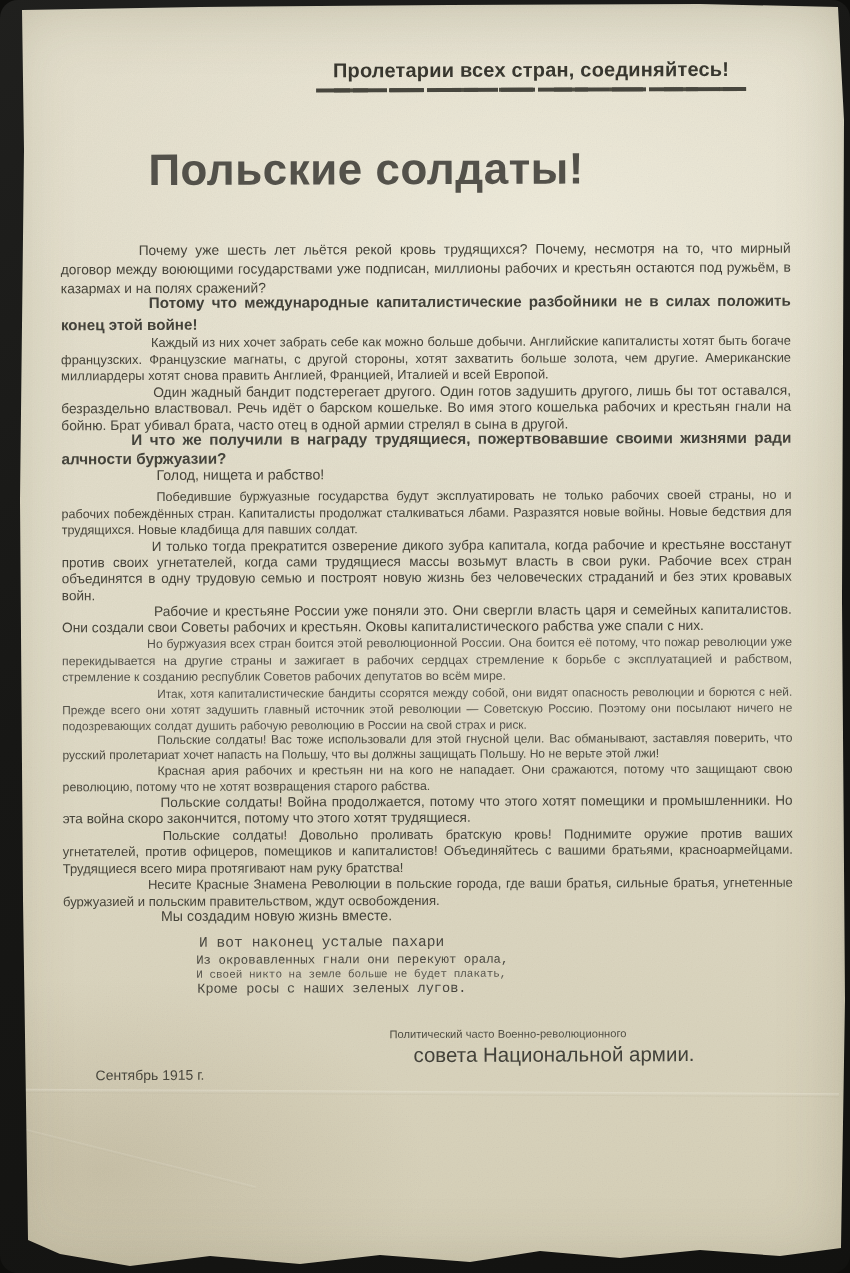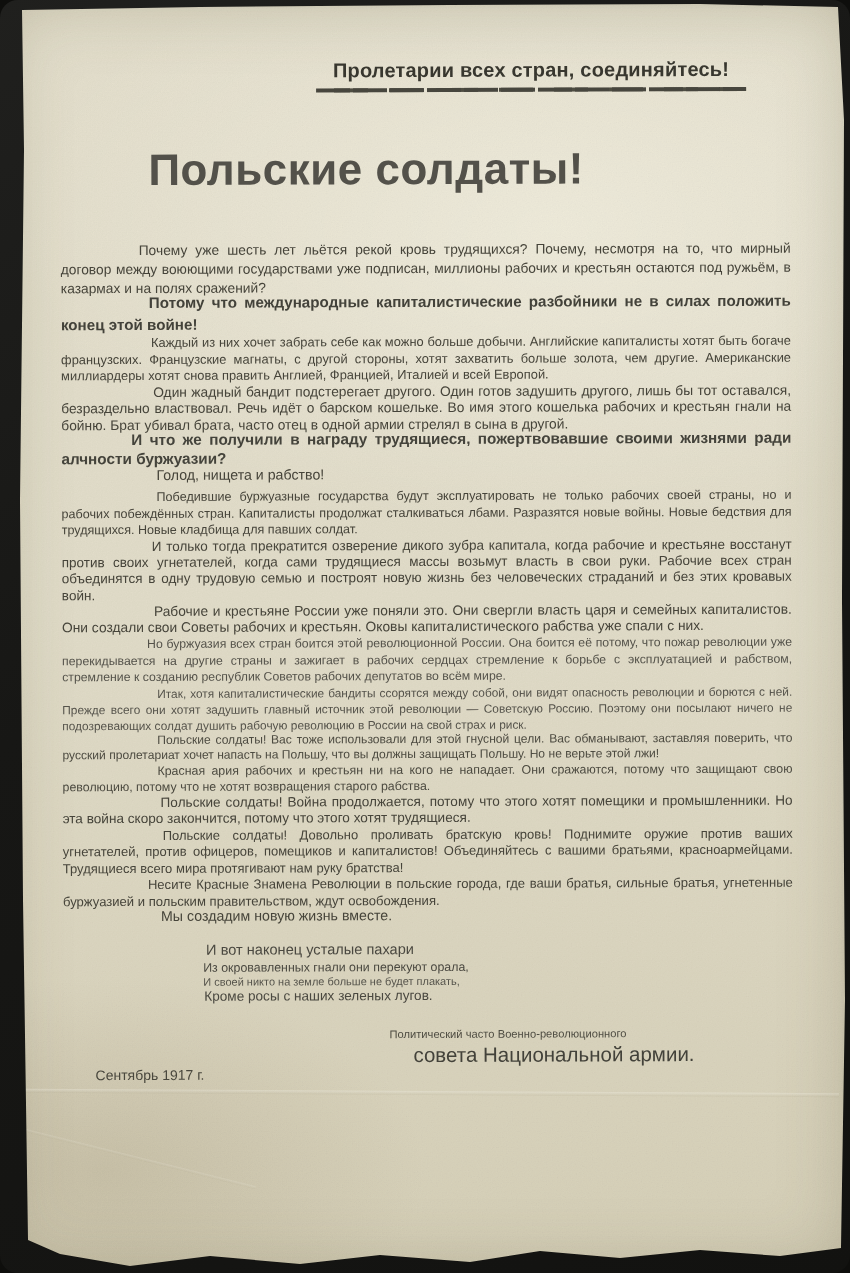--- a/index.html
+++ b/index.html
@@ -62,21 +62,21 @@
   .p8 {top:538px; font-size:13.5px; line-height:16.2px; text-indent:90px;}
   .p9 {top:603px; font-size:13.8px; line-height:15.8px; text-indent:92px;}
   .p10{top:635px; font-size:12.3px; line-height:16.6px; text-indent:85px; color:#54524a;}
   .p11{top:686px; font-size:11.9px; line-height:15.8px; text-indent:95px; color:#55534b;}
   .p12{top:732px; font-size:12.1px; line-height:15.4px; text-indent:95px; color:#4c4a40;}
   .p13{top:762px; font-size:12.4px; line-height:16px;   text-indent:95px; color:#4c4a40;}
   .p14{top:794px; font-size:13.6px; line-height:16px;   text-indent:98px;}
   .p15{top:827px; font-size:13px;   line-height:16.4px; text-indent:100px;}
   .p16{top:876px; font-size:13.1px; line-height:16.8px; text-indent:85px;}
   .p17{top:907px; font-size:14.2px; text-indent:98px;   text-align:left;}
-  .verse{position:absolute; left:0; margin:12px; color:#4a4840; text-align:center;}
+  .verse{position:absolute; left:0; margin:5px; color:#4a4840; text-align:center;font-family:Liberation Mono, monospace;}
   .v1{left:193px; top:929px;   font-size:14.6px;}
   .v2{left:190px; top:948px;   font-size:12.4px;}
   .v3{left:190px; top:963px;   font-size:11px;   color:#55534b;}
   .v4{left:191px; top:975.5px; font-size:13.6px;}
   .sig1{position:absolute; left:388px; top:1028px; font-size:11.2px; color:#4e4c42; margin:0;}
   .sig2{position:absolute; left:412px; top:1043px; font-size:20.5px; color:#43423a; margin:0;}
   .date{position:absolute; left:94px;  top:1066px; font-size:14px;   color:#49473d; margin:0;}
 </style>
 </head>
 <body>
@@ -116,16 +116,16 @@
       <p class="p p16">Несите Красные Знамена Революции в польские города, где ваши братья, сильные братья, угнетенные буржуазией и польским правительством, ждут освобождения.</p>
       <p class="p p17">Мы создадим новую жизнь вместе.</p>
 
       <p class="verse v1">И вот наконец усталые пахари</p>
       <p class="verse v2">Из окровавленных гнали они перекуют орала,</p>
       <p class="verse v3">И своей никто на земле больше не будет плакать,</p>
       <p class="verse v4">Кроме росы с наших зеленых лугов.</p>
 
       <p class="sig1">Политический часто Военно-революционного</p>
       <p class="sig2">совета Национальной армии.</p>
-      <p class="date">Сентябрь 1917 г.</p>
+      <p class="date">Сентябрь 1915 г.</p>
     </div>
   </div>
 </div>
 
 </body></html>

